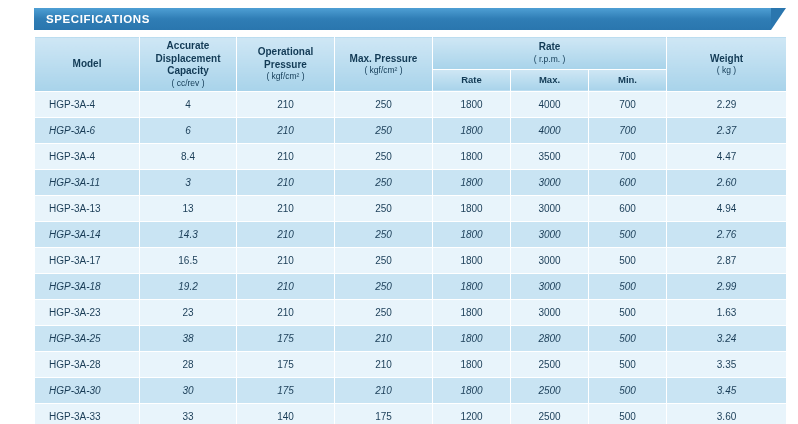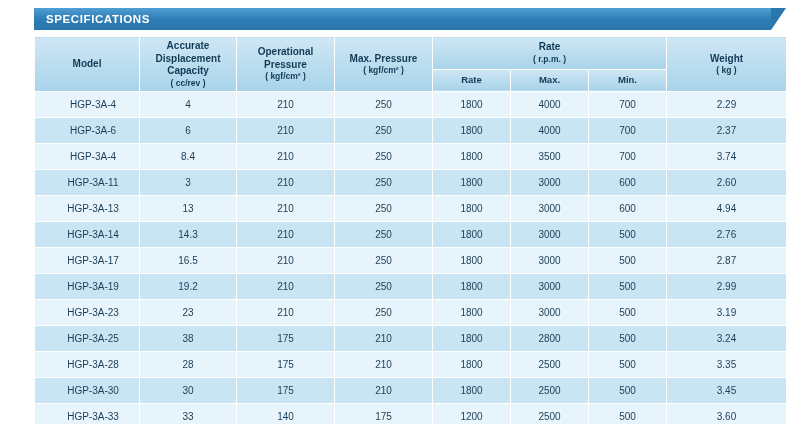--- a/index.html
+++ b/index.html
@@ -79,39 +79,40 @@
     background: linear-gradient(to bottom, #cfe7f5 0%, #a8d3ea 100%);
     font-size: 10px;
     font-weight: bold;
     line-height: 1.25;
     padding: 3px 2px;
     color: #123a55;
   }
   table.spec thead th .unit {
     display: block;
     font-size: 8.5px;
-    font-weight: bold;
+    font-weight: normal;
   }
   table.spec thead th.sub {
     font-size: 9.5px;
     padding: 4px 2px;
   }
   table.spec tbody td {
     font-size: 10px;
     height: 25px;
     padding: 0 2px;
   }
   table.spec tbody tr.odd td {
     background: #e8f4fb;
   }
   table.spec tbody tr.even td {
     background: #c9e4f3;
+    font-style: italic;
   }
   table.spec tbody td.model {
-    text-align: center;
+    text-align: left;
     padding-left: 14px;
   }
 </style>
 </head>
 <body>
 
 <div class="page">
 
   <div class="banner">
     <div class="banner-bar"></div>
@@ -183,21 +184,21 @@
             <td>2.37</td>
           </tr>
           <tr class="odd">
             <td class="model">HGP-3A-4</td>
             <td>8.4</td>
             <td>210</td>
             <td>250</td>
             <td>1800</td>
             <td>3500</td>
             <td>700</td>
-            <td>3.74</td>
+            <td>4.47</td>
           </tr>
           <tr class="even">
             <td class="model">HGP-3A-11</td>
             <td>3</td>
             <td>210</td>
             <td>250</td>
             <td>1800</td>
             <td>3000</td>
             <td>600</td>
             <td>2.60</td>
@@ -226,38 +227,38 @@
             <td class="model">HGP-3A-17</td>
             <td>16.5</td>
             <td>210</td>
             <td>250</td>
             <td>1800</td>
             <td>3000</td>
             <td>500</td>
             <td>2.87</td>
           </tr>
           <tr class="even">
-            <td class="model">HGP-3A-19</td>
+            <td class="model">HGP-3A-18</td>
             <td>19.2</td>
             <td>210</td>
             <td>250</td>
             <td>1800</td>
             <td>3000</td>
             <td>500</td>
             <td>2.99</td>
           </tr>
           <tr class="odd">
             <td class="model">HGP-3A-23</td>
             <td>23</td>
             <td>210</td>
             <td>250</td>
             <td>1800</td>
             <td>3000</td>
             <td>500</td>
-            <td>3.19</td>
+            <td>1.63</td>
           </tr>
           <tr class="even">
             <td class="model">HGP-3A-25</td>
             <td>38</td>
             <td>175</td>
             <td>210</td>
             <td>1800</td>
             <td>2800</td>
             <td>500</td>
             <td>3.24</td>

